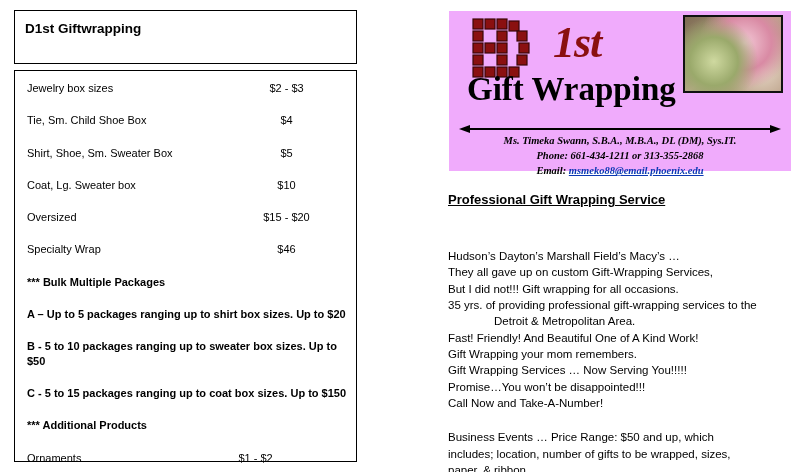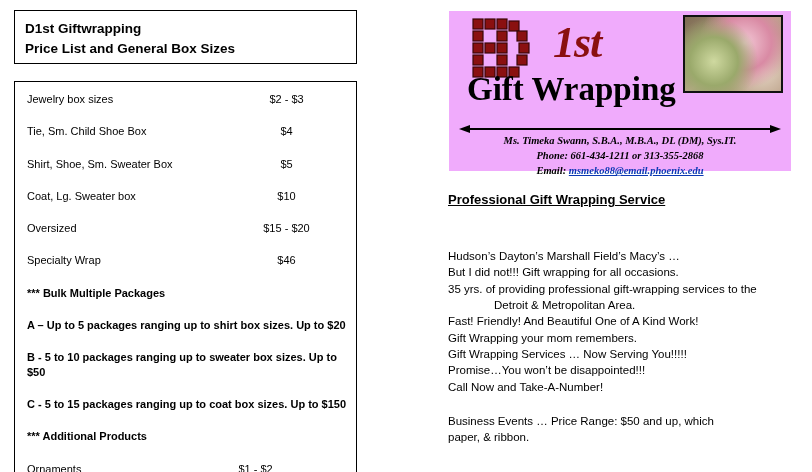--- a/index.html
+++ b/index.html
@@ -37,21 +37,21 @@
   }
   .title-line {
     font-size: 13.5px;
     font-weight: bold;
     line-height: 1.45;
     white-space: nowrap;
   }
 
   .price-box {
     border: 1px solid #000;
-    margin-top: 17px;
+    margin-top: 6px;
     box-sizing: border-box;
     height: 392px;
     padding: 10px 0 0 0;
     position: relative;
   }
 
   .price-row {
     display: flex;
     font-size: 11px;
     line-height: 1.3;
@@ -220,21 +220,20 @@
 </style>
 </head>
 <body>
 
 <div class="page">
 
   <div class="left-col">
 
     <div class="title-box">
       <div class="title-line">D1st Giftwrapping</div>
-      <div class="title-line">Price List and General Box Sizes</div>
     </div>
 
     <div class="price-box">
 
       <div class="price-row">
         <span class="label">Jewelry box sizes</span>
         <span class="value">$2 - $3</span>
       </div>
       <div class="price-row">
         <span class="label">Tie, Sm. Child Shoe Box</span>
@@ -329,29 +328,31 @@
           <span>Email:</span>
           <span class="email-link">msmeko88@email.phoenix.edu</span>
         </div>
       </div>
     </div>
 
     <div class="svc-title">Professional Gift Wrapping Service</div>
 
     <div class="pitch">
       <div>Hudson’s Dayton’s Marshall Field’s Macy’s …</div>
+      <div>They all gave up on custom Gift-Wrapping Services,</div>
       <div>But I did not!!!  Gift wrapping for all occasions.</div>
       <div>35 yrs. of providing professional gift-wrapping services to the</div>
       <div class="indent">Detroit &amp; Metropolitan Area.</div>
       <div>Fast! Friendly! And Beautiful One of A Kind Work!</div>
       <div>Gift Wrapping your mom remembers.</div>
       <div>Gift Wrapping Services … Now Serving You!!!!!</div>
       <div>Promise…You won’t be disappointed!!!</div>
       <div>Call Now and Take-A-Number!</div>
     </div>
 
     <div class="events">
       <div>Business Events … Price Range: $50 and up, which</div>
+      <div>includes; location, number of gifts to be wrapped, sizes,</div>
       <div>paper, &amp; ribbon.</div>
     </div>
 
   </div>
 </div>
 
 </body></html>

